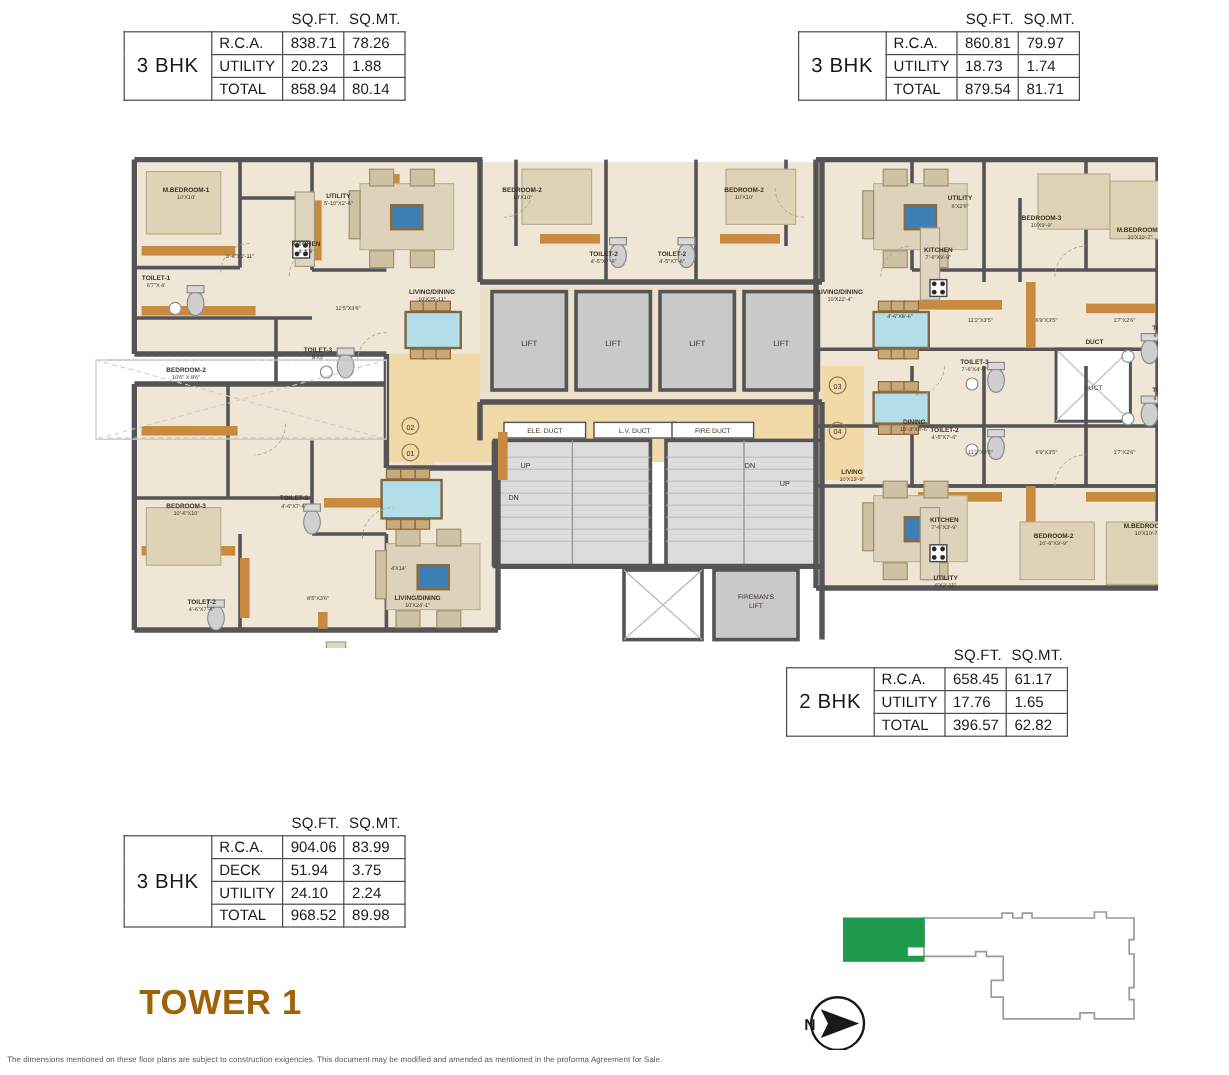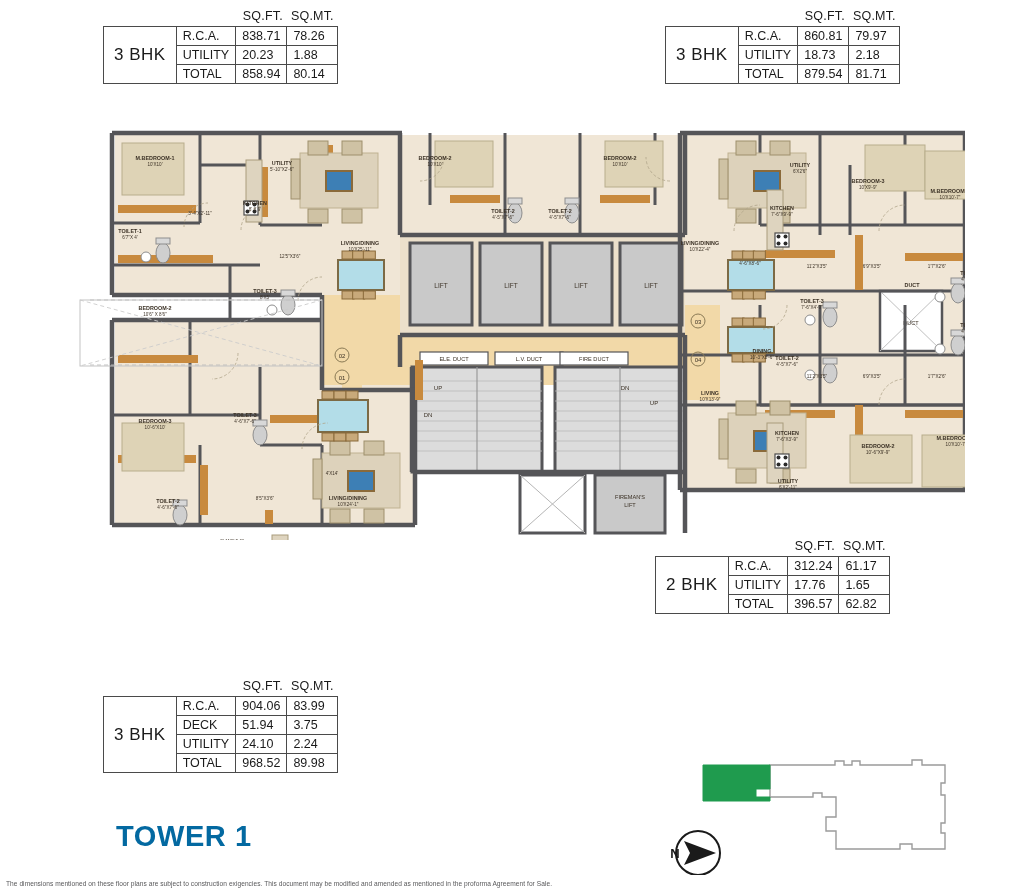--- a/index.html
+++ b/index.html
@@ -24,21 +24,21 @@
   .t-tr{left:665px;top:8px;}
   .t-mr{left:655px;top:538px;}
   .t-bl{left:103px;top:678px;}
 
   
   #plan{position:absolute;left:60px;top:105px;width:905px;height:435px;}
   #plan svg{display:block;}
 
   
   #tower-title{position:absolute;left:116px;top:820px;
-      font-size:29px;font-weight:bold;letter-spacing:.6px;color:#0369a1;}
+      font-size:29px;font-weight:bold;letter-spacing:.6px;color:#a16207;}
 
   
   #keyplan{position:absolute;left:660px;top:745px;width:300px;height:130px;}
 
   
   #disclaimer{position:absolute;left:6px;top:880px;width:1000px;
       font-size:6.6px;color:#58585a;letter-spacing:.05px;}
 </style>
 </head>
 <body>
@@ -83,21 +83,21 @@
     </tr>
     <tr>
       <td class="typecell" rowspan="3">3 BHK</td>
       <td class="lbl">R.C.A.</td>
       <td class="num">860.81</td>
       <td class="num">79.97</td>
     </tr>
     <tr>
       <td class="lbl">UTILITY</td>
       <td class="num">18.73</td>
-      <td class="num">2.18</td>
+      <td class="num">1.74</td>
     </tr>
     <tr>
       <td class="lbl">TOTAL</td>
       <td class="num">879.54</td>
       <td class="num">81.71</td>
     </tr>
   </tbody>
     </table>
 </div>
 
@@ -106,21 +106,21 @@
     <tbody>
         <tr class="hdr">
       <td></td>
       <td></td>
       <td>SQ.FT.</td>
       <td>SQ.MT.</td>
     </tr>
     <tr>
       <td class="typecell" rowspan="3">2 BHK</td>
       <td class="lbl">R.C.A.</td>
-      <td class="num">312.24</td>
+      <td class="num">658.45</td>
       <td class="num">61.17</td>
     </tr>
     <tr>
       <td class="lbl">UTILITY</td>
       <td class="num">17.76</td>
       <td class="num">1.65</td>
     </tr>
     <tr>
       <td class="lbl">TOTAL</td>
       <td class="num">396.57</td>

